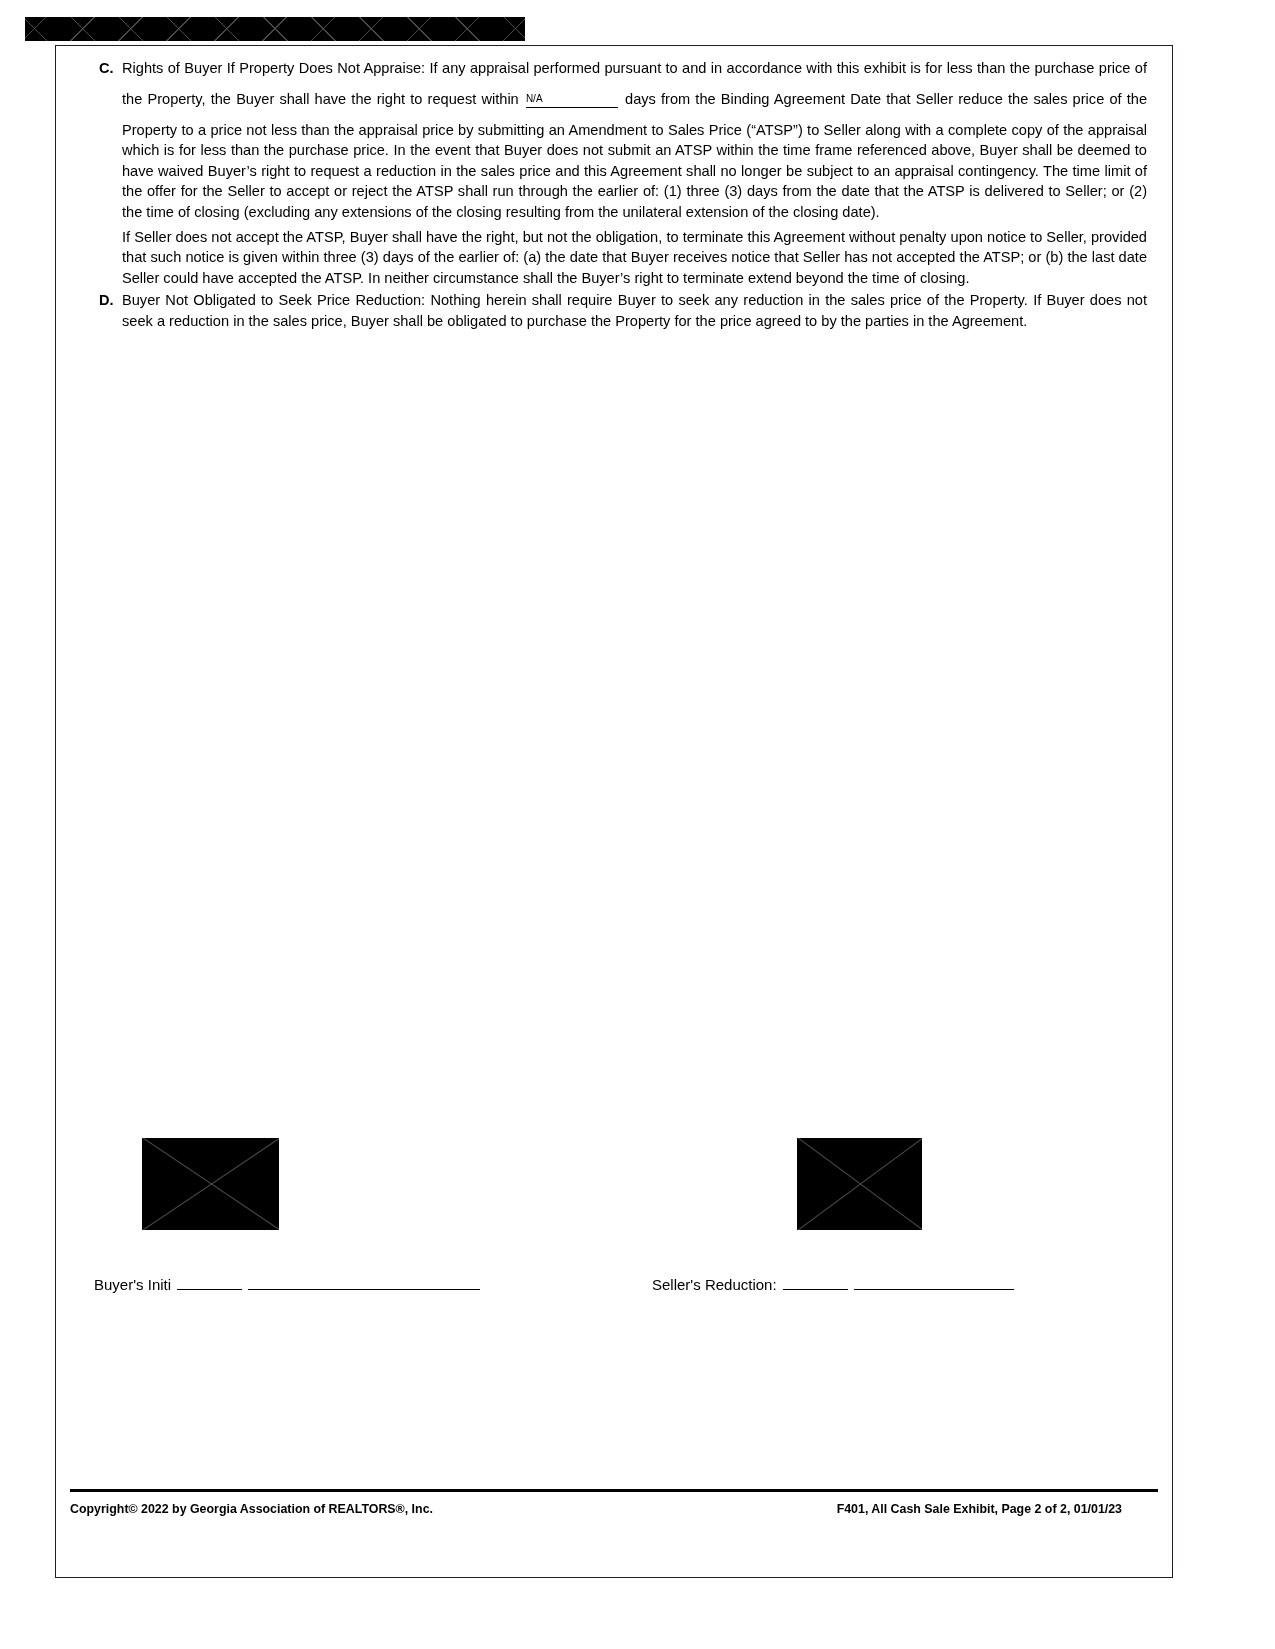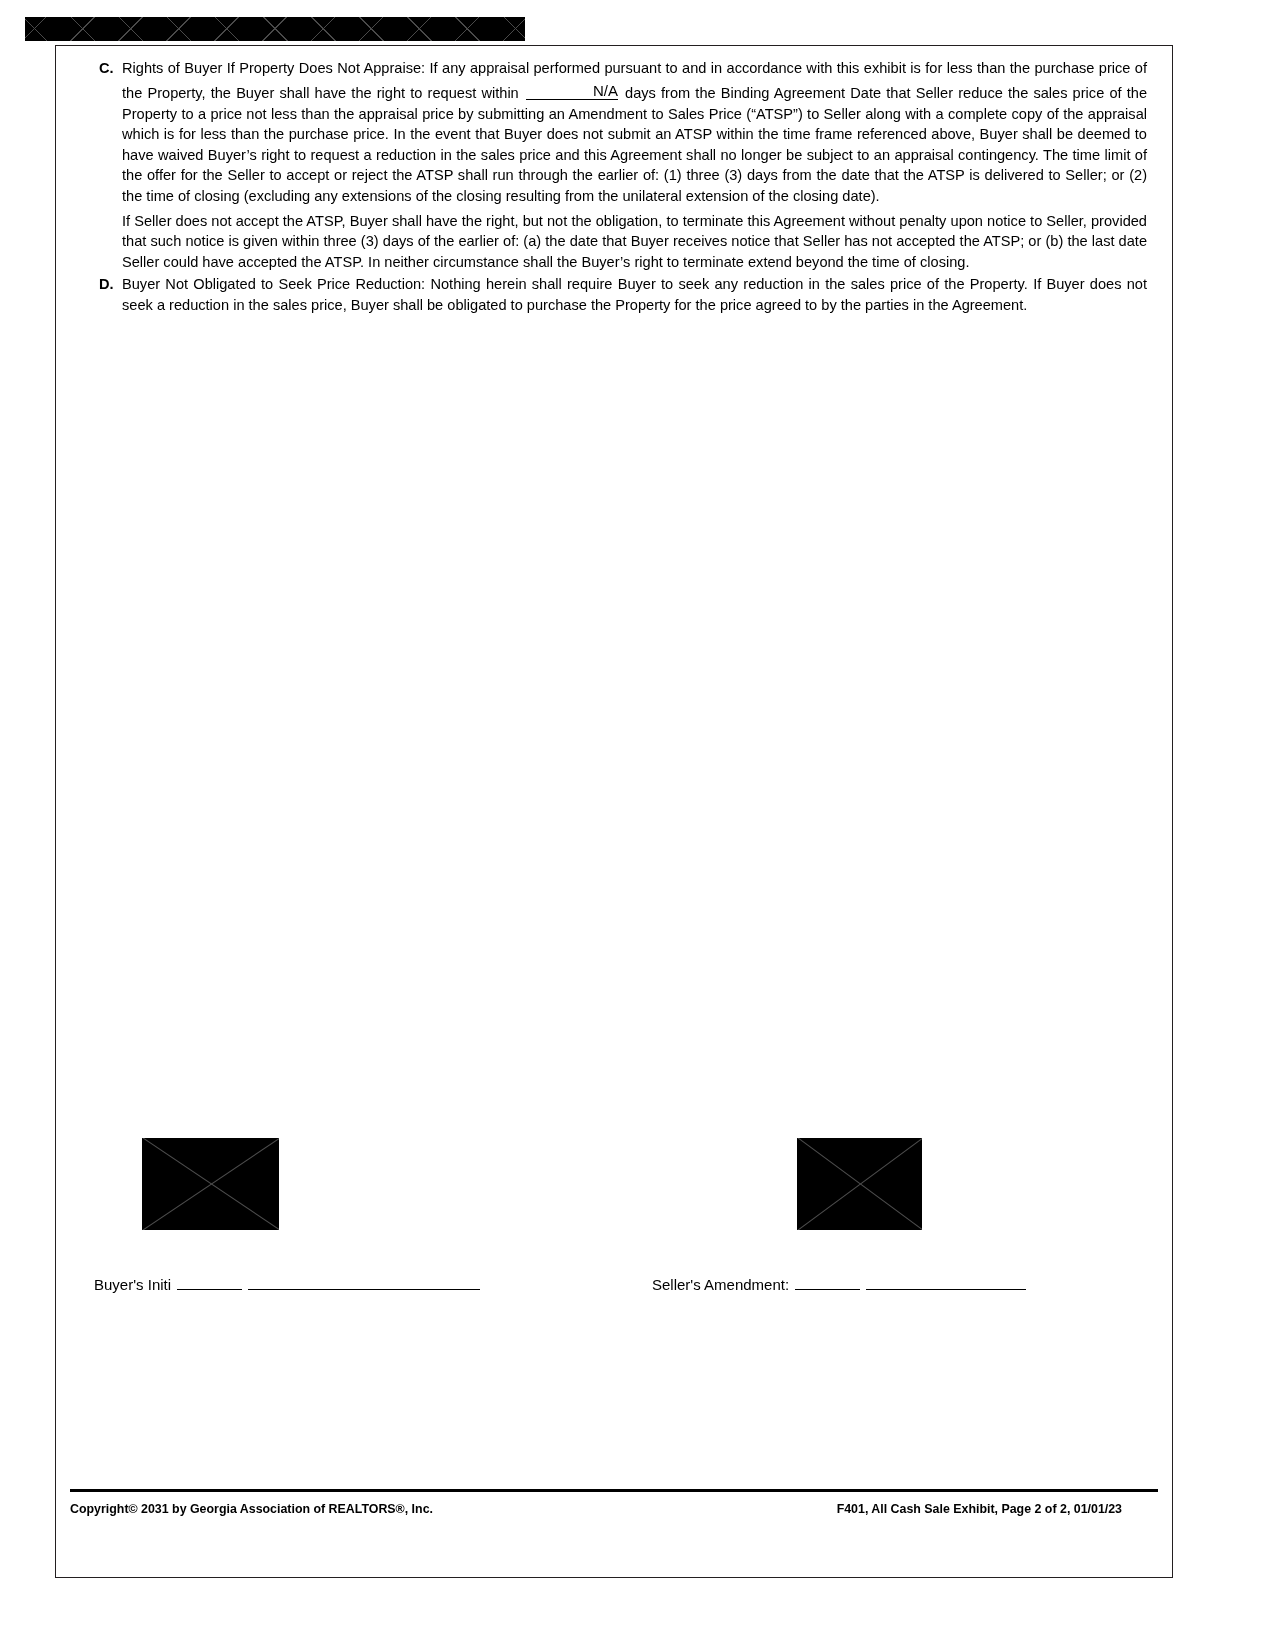--- a/index.html
+++ b/index.html
@@ -87,25 +87,25 @@
     text-justify: inter-word;
     margin-top: 4px;
     margin-bottom: 2px;
   }
 
   
   .fill-blank {
     display: inline-block;
     min-width: 92px;
     border-bottom: 1.4px solid #000;
-    text-align: right;
-    font-size: 15px;
+    text-align: left;
+    font-size: 10px;
     line-height: 16px;
     vertical-align: 2px;
-    margin: 4px 2px;
+    margin: 12px 2px;
     white-space: nowrap;
   }
 
   
   #initials-row {
     position: absolute;
     left: 38px;
     top: 1196px;
     width: 1048px;
     height: 26px;
@@ -208,31 +208,31 @@
 
   <div id="initials-row">
 
     <div class="initials-group" id="buyer-initials-group">
       <span>Buyer's Initi</span>
       <span class="sig-line short"></span>
       <span class="sig-line long"></span>
     </div>
 
     <div class="initials-group" id="seller-initials-group">
-      <span>Seller's Amendment:</span>
+      <span>Seller's Reduction:</span>
       <span class="sig-line short"></span>
       <span class="sig-line mid"></span>
     </div>
 
   </div>
 
   <div id="footer">
     <div id="footer-rule"></div>
     <div id="footer-text">
-      <span id="footer-left">Copyright© 2031 by Georgia Association of REALTORS®, Inc.</span>
+      <span id="footer-left">Copyright© 2022 by Georgia Association of REALTORS®, Inc.</span>
       <span id="footer-right">F401, All Cash Sale Exhibit, Page 2 of 2, 01/01/23</span>
     </div>
   </div>
 
 </div>
 
 <div class="x-box" id="buyer-x-box">
   <div class="d1"></div>
   <div class="d2"></div>
 </div>

